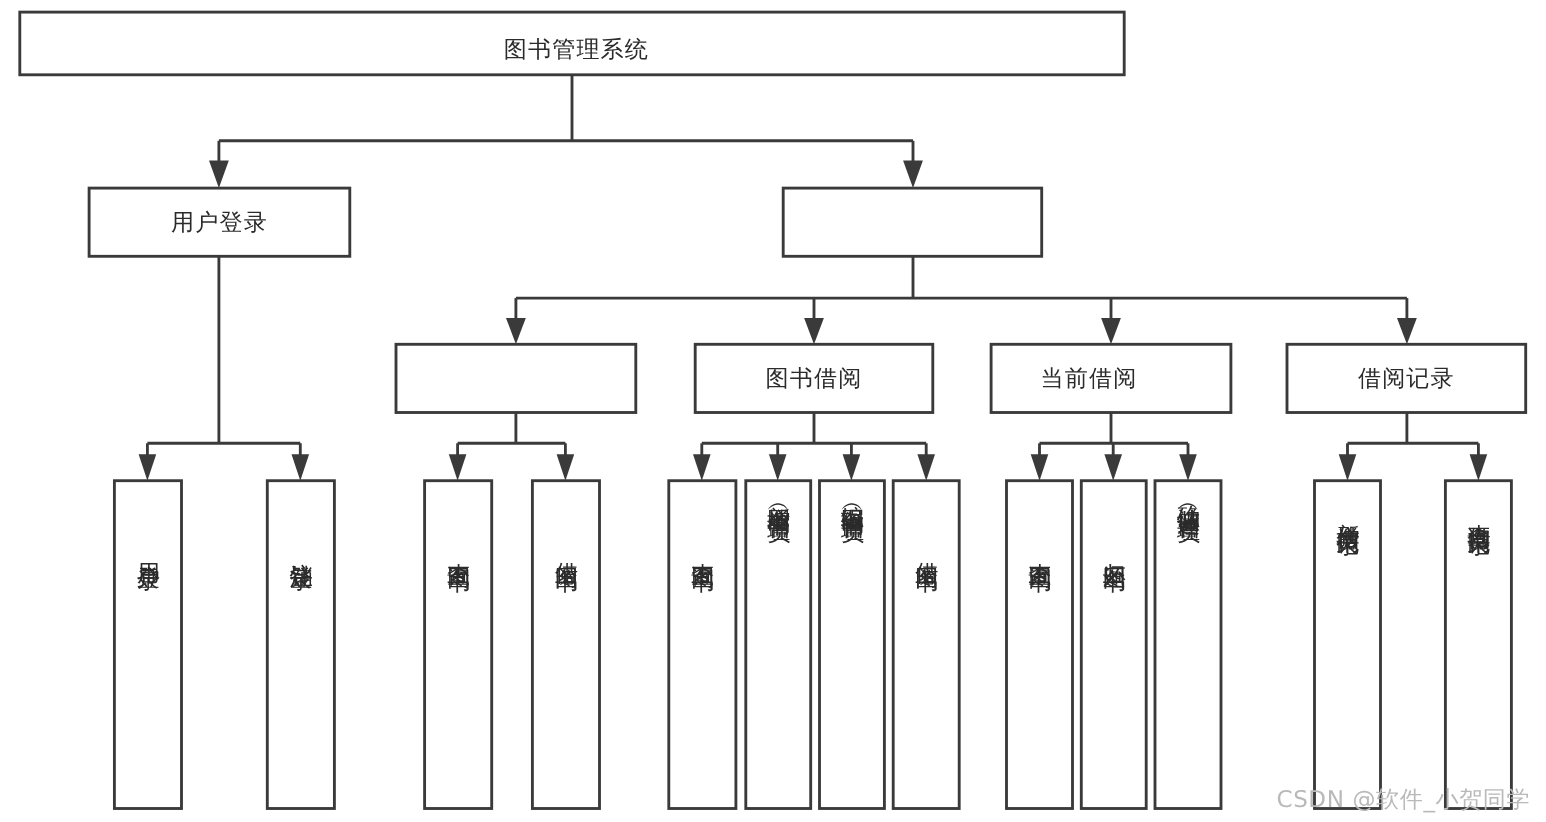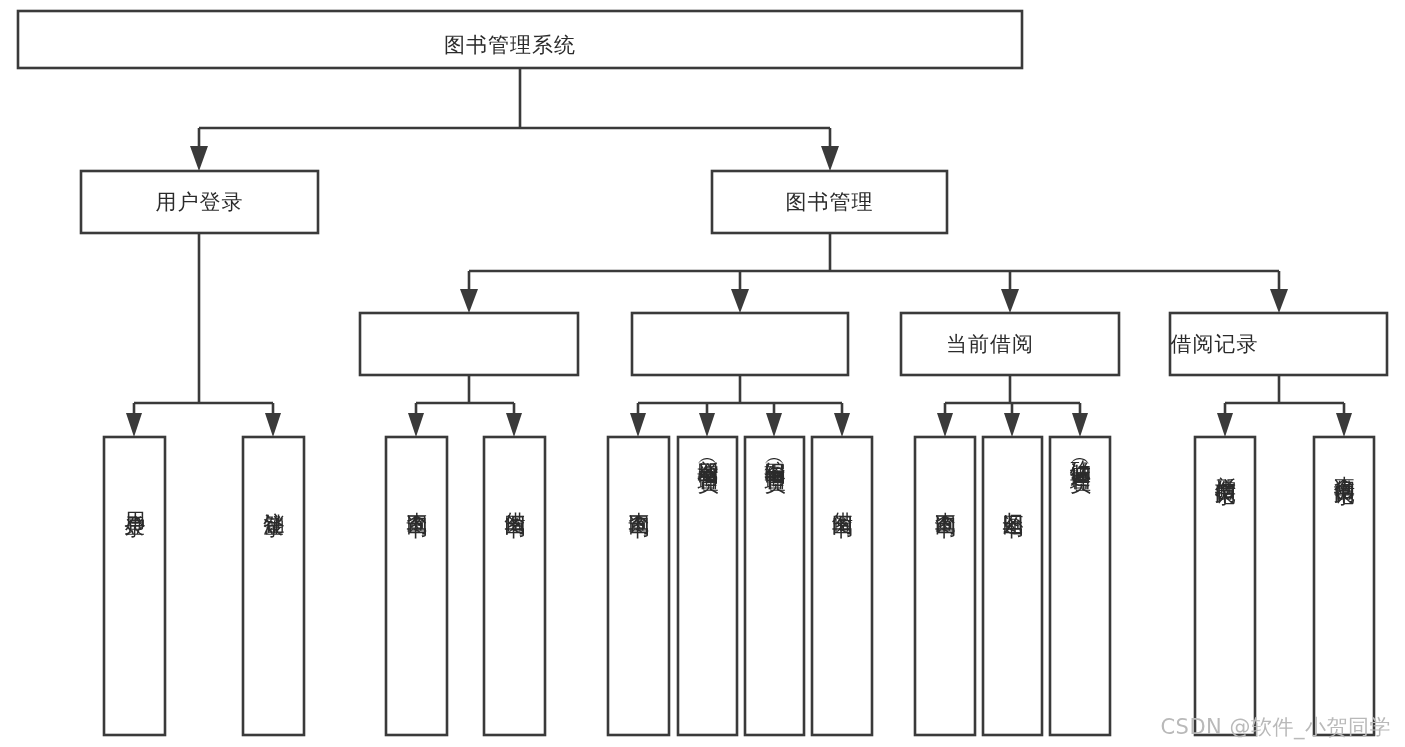--- a/index.html
+++ b/index.html
@@ -187,35 +187,35 @@
 
       <polygon class="arrow-head" points="937,413 953,413 945,437"></polygon>
       <polygon class="arrow-head" points="1004,413 1020,413 1012,437"></polygon>
       <polygon class="arrow-head" points="1072,413 1088,413 1080,437"></polygon>
 
       <polygon class="arrow-head" points="1217,413 1233,413 1225,437"></polygon>
       <polygon class="arrow-head" points="1336,413 1352,413 1344,437"></polygon>
     </g>
   </svg>
 
-  <div class="htext-wrap" style="left:8px; top:11px; width:1004px; height:68px;">
+  <div class="htext-wrap" style="left:22px; top:11px; width:1004px; height:68px;">
     <span class="htext">图书管理系统</span>
   </div>
 
   <div class="htext-wrap" style="left:81px; top:171px; width:237px; height:62px;">
     <span class="htext">用户登录</span>
   </div>
-  <div class="htext-wrap" style="left:712px; top:171px; width:235px; height:62px;">
-    <span class="htext">图书管理</span>
-  </div>
-
+
+  <div class="htext-wrap" style="left:632px; top:313px; width:216px; height:62px;">
+    <span class="htext">图书借阅</span>
+  </div>
   <div class="htext-wrap" style="left:901px; top:313px; width:178px; height:62px;">
     <span class="htext">当前借阅</span>
   </div>
-  <div class="htext-wrap" style="left:1106px; top:313px; width:217px; height:62px;">
+  <div class="htext-wrap" style="left:1170px; top:313px; width:217px; height:62px;">
     <span class="htext">借阅记录</span>
   </div>
 
   <div class="vtext-wrap" style="left:104px; top:437px; width:61px; height:298px; padding-top:58px;">
     <span class="vtext">用户登录</span>
   </div>
   <div class="vtext-wrap" style="left:243px; top:437px; width:61px; height:298px; padding-top:58px;">
     <span class="vtext">注销登录</span>
   </div>
 

